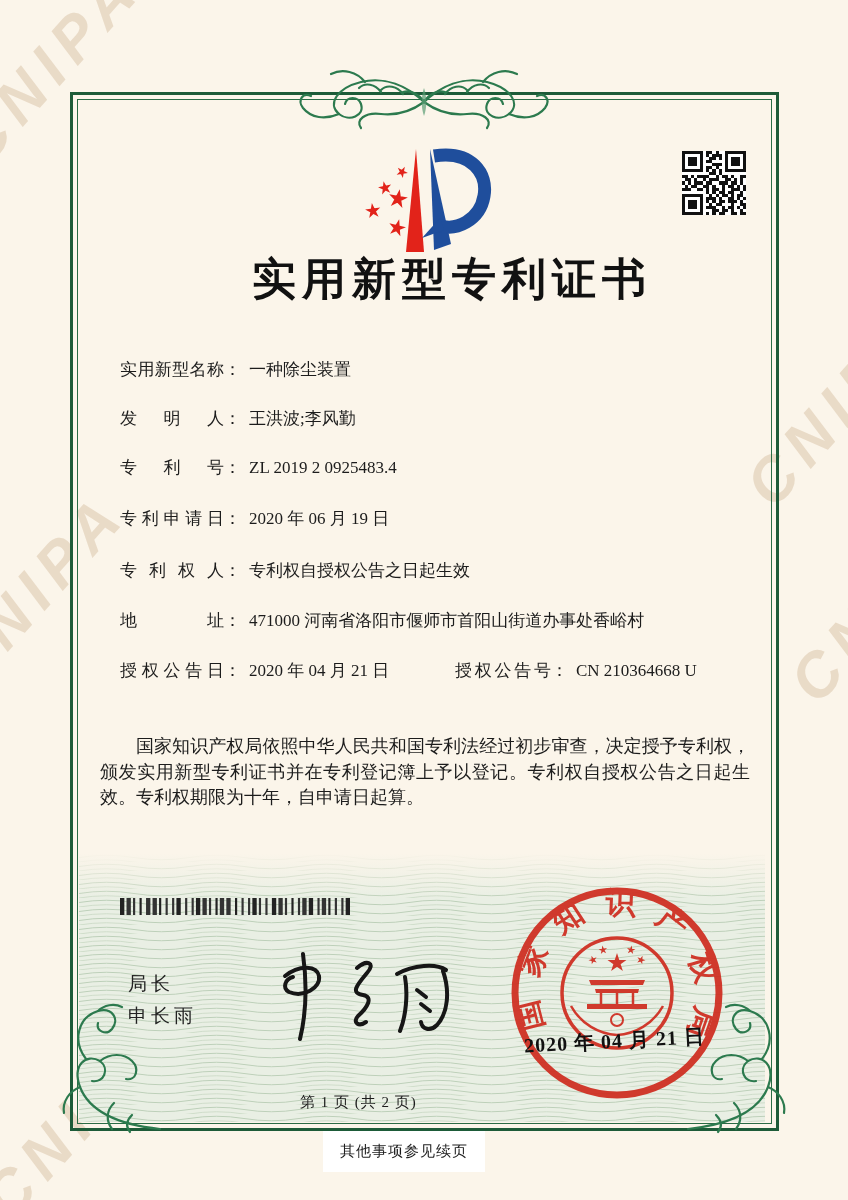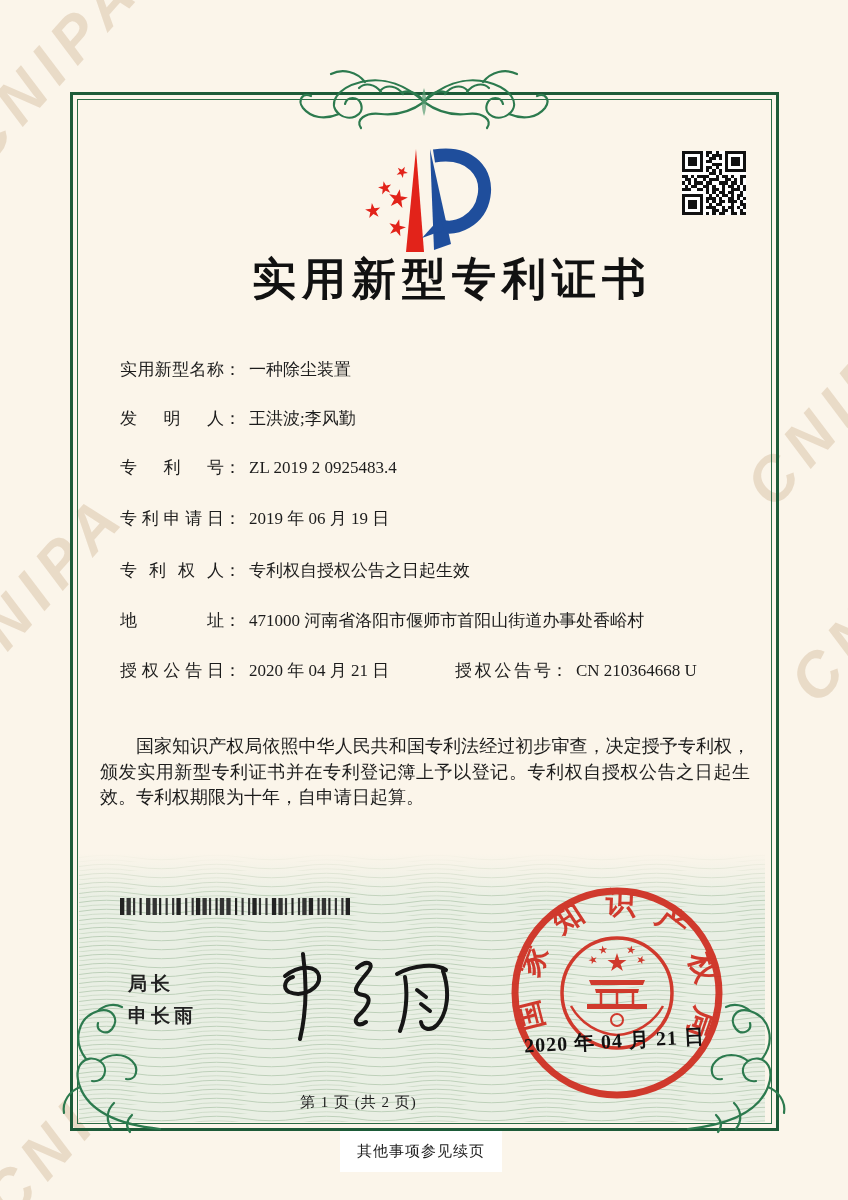--- a/index.html
+++ b/index.html
@@ -47,34 +47,34 @@
   .colon{margin-right:8px;}
   .fieldpair2{position:absolute;left:335px;top:0;}
   .body-text{
     position:absolute;left:100px;top:734px;width:650px;
     font-size:18px;line-height:25.5px;text-align:justify;
   }
   .body-text p{margin:0;text-indent:2em;}
   
   .barcode{position:absolute;left:120px;top:898px;}
   
-  .director{position:absolute;left:128px;font-size:19px;font-weight:700;
+  .director{position:absolute;left:128px;font-size:19px;font-weight:400;
     font-family:"Liberation Sans", sans-serif;letter-spacing:4px;color:#222;}
   .sig{position:absolute;left:255px;top:946px;}
   
   .seal{position:absolute;left:505px;top:878px;}
   .seal-date{
     position:absolute;left:524px;top:1028px;width:170px;
     font-size:20px;font-weight:bold;color:#111;
     transform:rotate(-3deg);white-space:nowrap;letter-spacing:1px;
   }
   
   .pagenum{position:absolute;left:300px;top:1093px;width:212px;text-align:left;font-size:15px;letter-spacing:1px;}
   .contnote{
-    position:absolute;left:340px;top:1131px;width:162px;height:41px;
+    position:absolute;left:323px;top:1131px;width:162px;height:41px;
     background:#ffffff;display:flex;align-items:center;justify-content:center;
     font-size:15px;letter-spacing:1px;
   }
   
   .orn{position:absolute;}
 </style>
 </head>
 <body>
 
 <div class="page">
@@ -430,21 +430,21 @@
         <span>号</span>
       </span><span class="colon">：</span><span>ZL 2019 2 0925483.4</span>
   </div>
   <div class="field" style="top:507px;">
     <span class="jlabel">
         <span>专</span>
         <span>利</span>
         <span>申</span>
         <span>请</span>
         <span>日</span>
-      </span><span class="colon">：</span><span>2019 年 06 月 19 日</span>
+      </span><span class="colon">：</span><span>2020 年 06 月 19 日</span>
   </div>
   <div class="field" style="top:559px;">
     <span class="jlabel">
         <span>专</span>
         <span>利</span>
         <span>权</span>
         <span>人</span>
       </span><span class="colon">：</span><span>专利权自授权公告之日起生效</span>
   </div>
   <div class="field" style="top:609px;">

